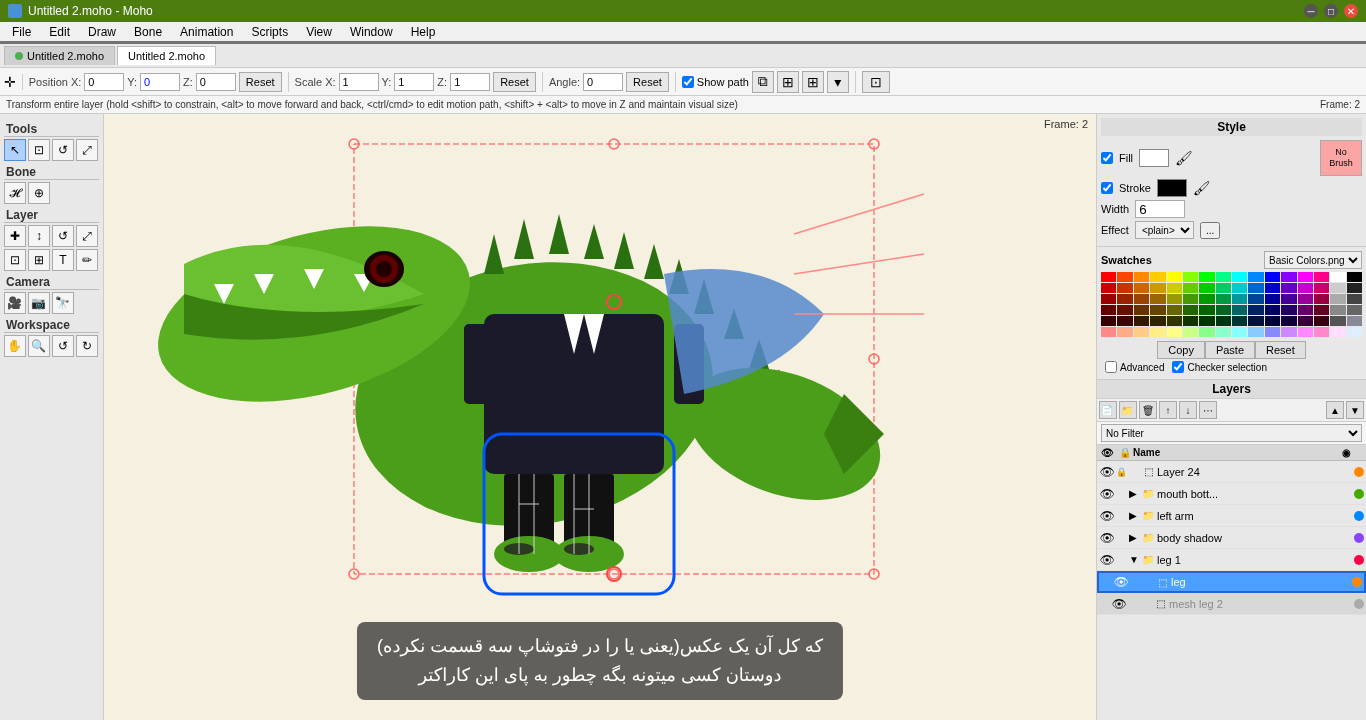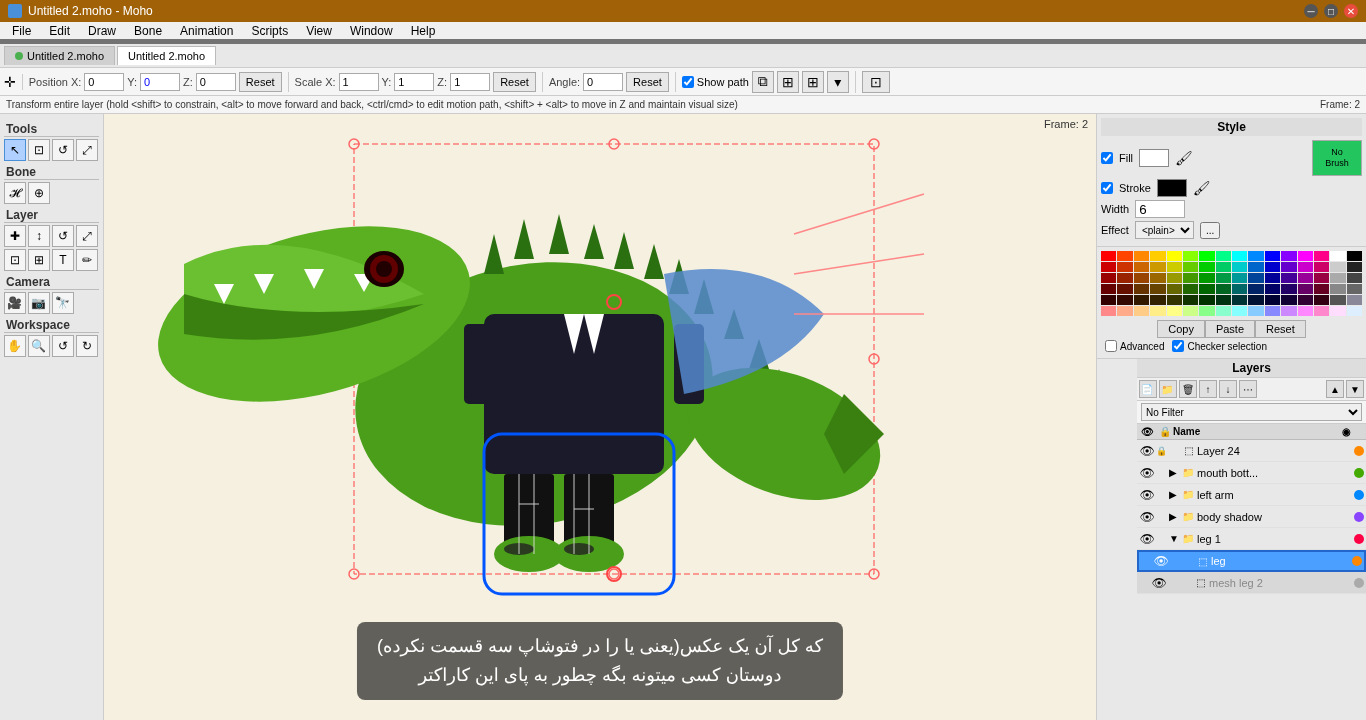--- a/index.html
+++ b/index.html
@@ -1,29 +1,29 @@
 <!DOCTYPE html>
 <html><head>
   <meta charset="utf-8">
   <style>
     * { margin: 0; padding: 0; box-sizing: border-box; }
     body { width: 1366px; height: 720px; overflow: hidden; background: #c0c0c0; font-family: 'Segoe UI', Arial, sans-serif; font-size: 11px; color: #000; }
 
     
-    #titlebar { height: 22px; background: #a16207; display: flex; align-items: center; justify-content: space-between; padding: 0 8px; color: #fff; font-size: 12px; }
+    #titlebar { height: 22px; background: #4d7c0f; display: flex; align-items: center; justify-content: space-between; padding: 0 8px; color: #fff; font-size: 12px; }
     #titlebar .title { display: flex; align-items: center; gap: 6px; }
     #titlebar .title-icon { width: 14px; height: 14px; background: #4a90d9; border-radius: 2px; display: inline-block; }
     #titlebar .window-controls { display: flex; gap: 6px; }
     #titlebar .win-btn { width: 14px; height: 14px; border-radius: 50%; display: flex; align-items: center; justify-content: center; font-size: 10px; cursor: pointer; color: #fff; }
     #titlebar .win-min { background: #555; }
     #titlebar .win-max { background: #555; }
     #titlebar .win-close { background: #e74c3c; }
 
     
-    #menubar { height: 22px; background: #f0f0f0; border-bottom: 5px solid #737373; display: flex; align-items: center; padding: 0 4px; gap: 2px; }
+    #menubar { height: 22px; background: #f0f0f0; border-bottom: 3px solid #737373; display: flex; align-items: center; padding: 0 4px; gap: 2px; }
     .menu-item { padding: 2px 8px; cursor: pointer; font-size: 12px; }
 
     
     #tabs { height: 24px; background: #e8e8e8; border-bottom: 1px solid #ccc; display: flex; align-items: center; padding: 0 4px; }
     .tab { padding: 3px 10px; background: #d0d0d0; border: 1px solid #bbb; border-bottom: none; margin-right: 2px; cursor: pointer; font-size: 11px; display: flex; align-items: center; gap: 4px; }
     .tab.active { background: #fff; }
     .tab .dot { width: 8px; height: 8px; background: #4CAF50; border-radius: 50%; }
 
     
     #toolbar { height: 28px; background: #f5f5f5; border-bottom: 1px solid #ccc; display: flex; align-items: center; padding: 2px 4px; gap: 4px; font-size: 11px; }
@@ -56,37 +56,37 @@
     #right-panel { width: 270px; background: #e8e8e8; border-left: 1px solid #ccc; display: flex; flex-direction: column; }
     #style-panel { padding: 4px; border-bottom: 1px solid #ccc; }
     .panel-title { font-weight: bold; font-size: 12px; margin-bottom: 4px; text-align: center; background: #ddd; padding: 2px; }
     .style-row { display: flex; align-items: center; gap: 6px; margin-bottom: 3px; font-size: 11px; }
     .color-box { width: 30px; height: 18px; border: 1px solid #888; cursor: pointer; }
     .color-box.white { background: #fff; }
     .color-box.black { background: #000; }
     .paint-icon { font-size: 14px; cursor: pointer; }
     .style-input { width: 50px; height: 18px; border: 1px solid #aaa; padding: 1px 3px; }
     .style-select { height: 18px; border: 1px solid #aaa; font-size: 10px; padding: 0 2px; }
-    .no-brush-btn { width: 50px; height: 36px; background: #22c55e; border: 1px solid #aaa; font-size: 9px; text-align: center; cursor: pointer; line-height: 1.2; display: flex; align-items: center; justify-content: center; }
+    .no-brush-btn { width: 42px; height: 36px; background: #fca5a5; border: 1px solid #aaa; font-size: 9px; text-align: center; cursor: pointer; line-height: 1.2; display: flex; align-items: center; justify-content: center; }
 
     
     #swatches-panel { padding: 4px; border-bottom: 1px solid #ccc; }
     .swatches-header { display: flex; align-items: center; justify-content: space-between; margin-bottom: 3px; }
     .swatches-title { font-size: 11px; font-weight: bold; }
     .swatches-select { height: 18px; font-size: 10px; border: 1px solid #aaa; }
     .color-grid { display: grid; grid-template-columns: repeat(16, 1fr); gap: 1px; }
     .color-cell { height: 10px; cursor: pointer; }
 
     
     .swatch-actions { display: flex; gap: 0; margin-top: 4px; justify-content: center; }
     .swatch-btn { padding: 2px 10px; background: #e0e0e0; border: 1px solid #aaa; cursor: pointer; font-size: 11px; }
     .swatch-checkbox { display: flex; align-items: center; gap: 3px; font-size: 10px; }
 
     
-    #layers-panel { flex: 1; overflow: hidden; display: flex; flex-direction: column; margin-left: 40px; }
+    #layers-panel { flex: 1; overflow: hidden; display: flex; flex-direction: column; }
     .layers-title { font-weight: bold; font-size: 12px; text-align: center; background: #ddd; padding: 2px; border-bottom: 1px solid #ccc; }
     .layers-toolbar { display: flex; align-items: center; gap: 2px; padding: 2px; border-bottom: 1px solid #ccc; background: #f0f0f0; }
     .layers-tool-btn { width: 18px; height: 18px; background: #e0e0e0; border: 1px solid #aaa; display: flex; align-items: center; justify-content: center; cursor: pointer; font-size: 10px; }
     .layer-filter { display: flex; align-items: center; gap: 4px; padding: 2px 4px; border-bottom: 1px solid #ccc; background: #f5f5f5; }
     .layer-filter-select { flex: 1; height: 18px; font-size: 10px; border: 1px solid #aaa; }
     .layers-header { display: flex; align-items: center; background: #d8d8d8; border-bottom: 1px solid #bbb; padding: 2px 4px; font-size: 10px; font-weight: bold; }
     .layer-row { display: flex; align-items: center; height: 22px; padding: 0 2px; border-bottom: 1px solid #e0e0e0; cursor: pointer; font-size: 11px; }
     .layer-eye { width: 16px; height: 16px; display: flex; align-items: center; justify-content: center; font-size: 12px; cursor: pointer; }
     .layer-lock { width: 14px; height: 14px; display: flex; align-items: center; justify-content: center; font-size: 10px; }
     .layer-expand { width: 12px; font-size: 10px; cursor: pointer; }
@@ -361,20 +361,26 @@
       <div class="style-row">
         <span>Effect</span>
         <select class="style-select">
           <option>&lt;plain&gt;</option>
         </select>
         <button style="padding:1px 4px;font-size:10px;cursor:pointer;">...</button>
       </div>
     </div>
 
     <div id="swatches-panel">
+      <div class="swatches-header">
+        <span class="swatches-title">Swatches</span>
+        <select class="swatches-select">
+          <option>Basic Colors.png</option>
+        </select>
+      </div>
       <div class="color-grid" id="color-grid">
       <div class="color-cell" title="#ff0000" style="background: rgb(255, 0, 0);"></div>
           <div class="color-cell" title="#ff4400" style="background: rgb(255, 68, 0);"></div>
           <div class="color-cell" title="#ff8800" style="background: rgb(255, 136, 0);"></div>
           <div class="color-cell" title="#ffcc00" style="background: rgb(255, 204, 0);"></div>
           <div class="color-cell" title="#ffff00" style="background: rgb(255, 255, 0);"></div>
           <div class="color-cell" title="#88ff00" style="background: rgb(136, 255, 0);"></div>
           <div class="color-cell" title="#00ff00" style="background: rgb(0, 255, 0);"></div>
           <div class="color-cell" title="#00ff88" style="background: rgb(0, 255, 136);"></div>
           <div class="color-cell" title="#00ffff" style="background: rgb(0, 255, 255);"></div>

